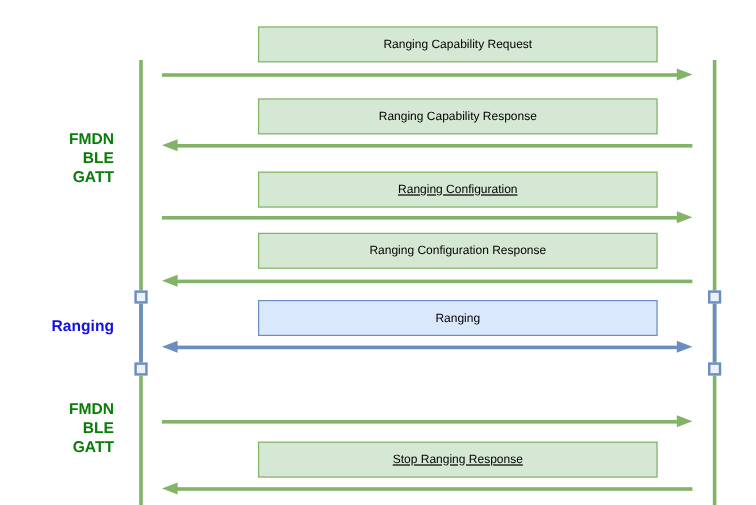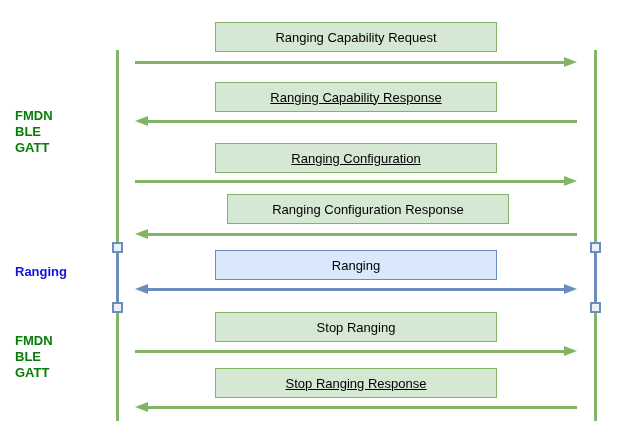--- a/index.html
+++ b/index.html
@@ -16,42 +16,42 @@
   .lifeline.right{left:594px;}
   .ranging-segment{position:absolute;top:248px;width:3px;height:60px;background:#6c8ebf;}
   .ranging-segment.left{left:116px;}
   .ranging-segment.right{left:594px;}
   .activation-square{
     position:absolute;width:11px;height:11px;box-sizing:border-box;
     background:#eaf1fb;border:2px solid #6c8ebf;
   }
   
   .msg-box{
-    position:absolute;left:215px;width:282px;height:30px;box-sizing:border-box;
+    position:absolute;left:215px;width:333px;height:30px;box-sizing:border-box;
     display:flex;align-items:center;justify-content:center;
-    font-size:13px;color:#000000;
+    font-size:10px;color:#000000;
   }
   .msg-box.gatt{background:#d5e8d4;border:1px solid #82b366;}
   .msg-box.ranging{background:#dae8fc;border:1px solid #6c8ebf;}
   
   .arrow{position:absolute;left:135px;width:442px;height:11px;}
   .arrow .line{position:absolute;top:4px;height:3px;background:#82b366;}
   .arrow.gatt .line{background:#82b366;}
   .arrow.ranging .line{background:#6c8ebf;}
   .arrow.dir-right .line{left:0;right:10px;}
   .arrow.dir-left .line{left:10px;right:0;}
   .arrow.dir-both .line{left:10px;right:10px;}
   .head{position:absolute;top:0;width:0;height:0;border-top:5.5px solid transparent;border-bottom:5.5px solid transparent;}
   .head.r{right:0;border-left:13px solid #82b366;}
   .head.l{left:0;border-right:13px solid #82b366;}
   .arrow.ranging .head.r{border-left-color:#6c8ebf;}
   .arrow.ranging .head.l{border-right-color:#6c8ebf;}
   
   .phase-label{
-    position:absolute;left:15px;width:80px;text-align:left;
+    position:absolute;left:15px;width:80px;text-align:right;
     font-weight:bold;font-size:13px;line-height:16px;white-space:pre-line;
   }
   .phase-label.gatt{color:#087d08;}
   .phase-label.ranging{color:#1212e0;}
 </style>
 </head>
 <body>
 
 <div id="stage">
 
@@ -73,46 +73,45 @@
   <div class="phase-label gatt" style="top:333px;">FMDN
 BLE
 GATT</div>
 
   <div class="msg-box gatt" style="top:22px;">Ranging Capability Request</div>
   <div class="arrow gatt dir-right" style="top:57px;">
     <i class="line"></i>
     <i class="head r"></i>
   </div>
 
-  <div class="msg-box gatt" style="top:82px;text-decoration:underline;">Ranging Capability Response</div>
+  <div class="msg-box gatt" style="top:82px;">Ranging Capability Response</div>
   <div class="arrow gatt dir-left" style="top:116px;">
     <i class="line"></i>
     <i class="head l"></i>
   </div>
 
   <div class="msg-box gatt" style="top:143px;text-decoration:underline;">Ranging Configuration</div>
   <div class="arrow gatt dir-right" style="top:176px;">
     <i class="line"></i>
     <i class="head r"></i>
   </div>
 
-  <div class="msg-box gatt" style="top:194px;margin-left:12px;">Ranging Configuration Response</div>
+  <div class="msg-box gatt" style="top:194px;">Ranging Configuration Response</div>
   <div class="arrow gatt dir-left" style="top:229px;">
     <i class="line"></i>
     <i class="head l"></i>
   </div>
 
   <div class="msg-box ranging" style="top:250px;">Ranging</div>
   <div class="arrow ranging dir-both" style="top:284px;">
     <i class="line"></i>
     <i class="head l"></i>
     <i class="head r"></i>
   </div>
 
-  <div class="msg-box gatt" style="top:312px;">Stop Ranging</div>
   <div class="arrow gatt dir-right" style="top:346px;">
     <i class="line"></i>
     <i class="head r"></i>
   </div>
 
   <div class="msg-box gatt" style="top:368px;text-decoration:underline;">Stop Ranging Response</div>
   <div class="arrow gatt dir-left" style="top:402px;">
     <i class="line"></i>
     <i class="head l"></i>
   </div>

